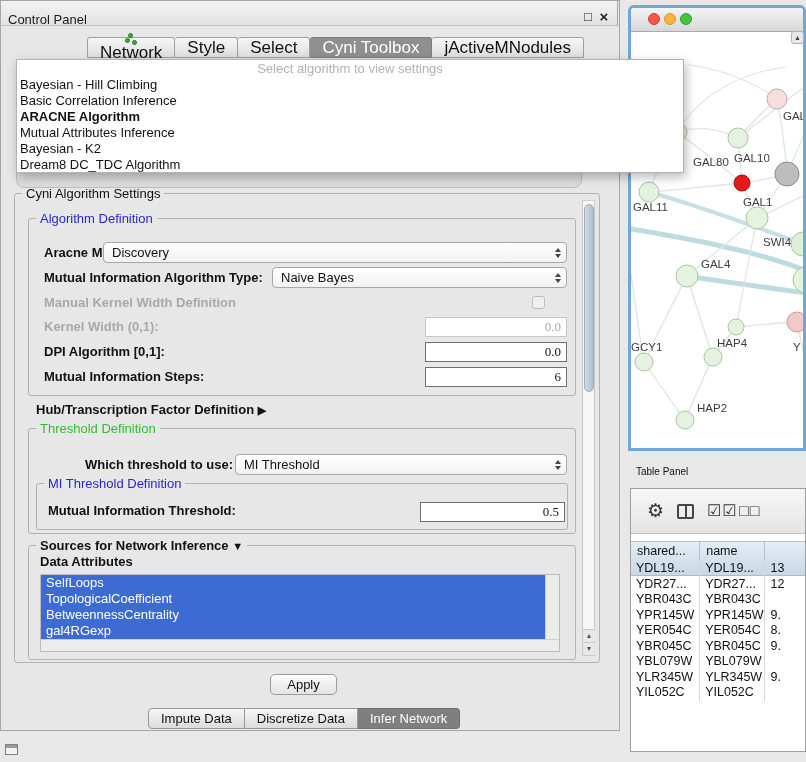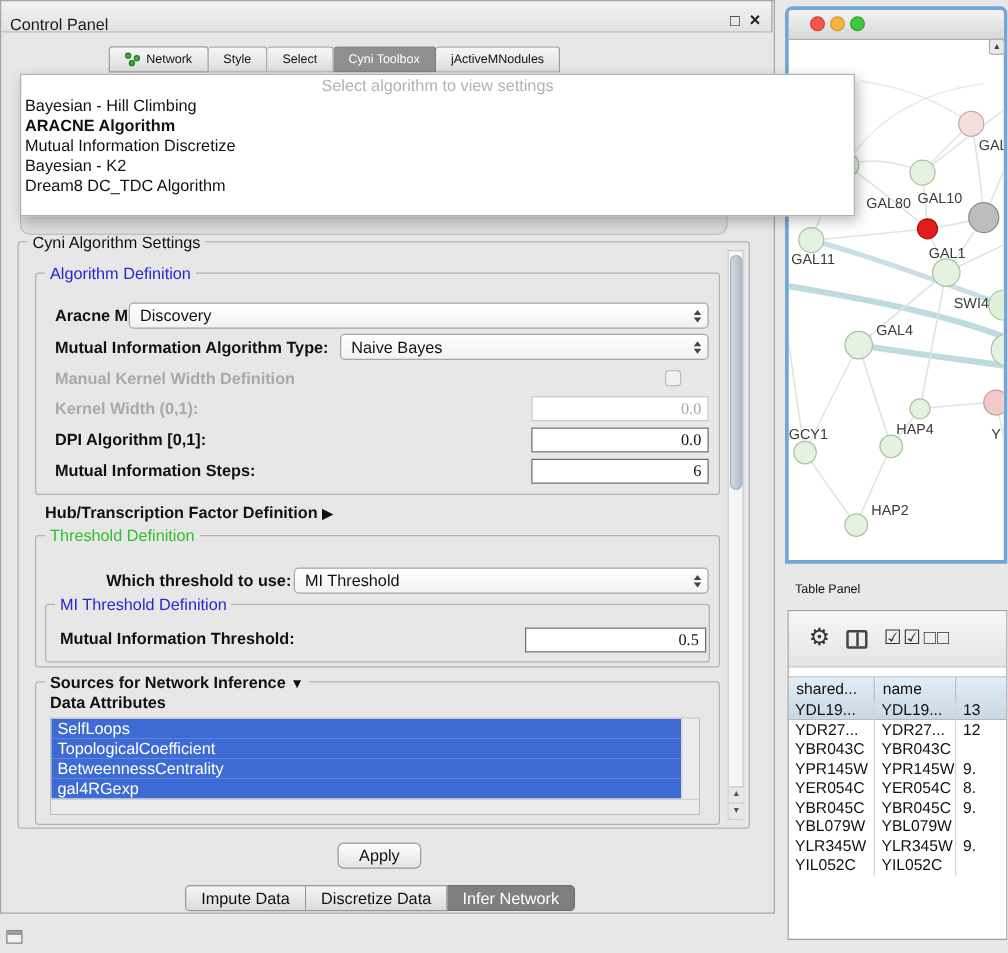--- a/index.html
+++ b/index.html
@@ -10,21 +10,21 @@
   }
   .abs{position:absolute;}
   
   .cp-window{left:0;top:6;width:618px;height:729px;background:#e7e7e7;border:1px solid #a6a6a6;}
   .cp-titlebar{left:0;top:6;width:618px;height:26px;background:linear-gradient(#f3f3f3,#e2e2e2);border:1px solid #a6a6a6;border-bottom:1px solid #bdbdbd;box-sizing:border-box;}
   .cp-title{left:8px;top:12px;font-size:13px;color:#1a1a1a;}
   .win-btn{top:10px;width:14px;height:14px;line-height:14px;text-align:center;color:#222;font-size:13px;cursor:default;}
   
   .tab-bar{left:87px;top:37px;height:21px;display:flex;}
   .tab{display:flex;align-items:center;gap:5px;padding:0 12px;border:1px solid #9f9f9f;border-left-width:0;
-       background:linear-gradient(#f6f6f6,#dedede);font-size:10px;color:#111;border-radius:3px 3px 0 0;}
+       background:linear-gradient(#f6f6f6,#dedede);font-size:17px;color:#111;border-radius:3px 3px 0 0;flex-direction:column;}
   .tab:first-child{border-left-width:1px;}
   .tab.active{background:#8f8f8f;color:#fff;border-color:#7c7c7c;}
   .net-icon{display:inline-block;width:12px;height:11px;position:relative;}
   .net-icon i{position:absolute;width:5px;height:5px;border-radius:50%;background:#3fae3f;border:1px solid #1d7a1d;box-sizing:border-box;}
   .net-icon i:nth-child(1){left:0;top:0;}
   .net-icon i:nth-child(2){right:0;top:2px;}
   .net-icon i:nth-child(3){left:3px;bottom:0;}
   
   .popup{left:16px;top:59px;width:668px;height:114px;background:#fff;border:1px solid #b3b3b3;
          box-shadow:2px 4px 10px rgba(0,0,0,.28);z-index:20;padding-top:1px;box-sizing:border-box;}
@@ -127,22 +127,23 @@
       <span>jActiveMNodules</span>
     </div>
   </div>
 
 <div class="abs combo-remnant"></div>
 <div class="abs strip-remnant"></div>
 
 <div class="abs popup">
     <div class="pop-item placeholder">Select algorithm to view settings</div>
     <div class="pop-item">Bayesian - Hill Climbing</div>
+    <div class="pop-item">Basic Correlation Inference</div>
     <div class="pop-item sel">ARACNE Algorithm</div>
-    <div class="pop-item">Mutual Information Discretize</div>
+    <div class="pop-item">Mutual Attributes Inference</div>
     <div class="pop-item">Bayesian - K2</div>
     <div class="pop-item">Dream8 DC_TDC Algorithm</div>
   </div>
 
 <div class="abs group" style="left:14px;top:193px;width:584px;height:468px;"></div>
 <span class="legend" style="left:22px;top:186px;">Cyni Algorithm Settings</span>
 
 <div class="abs sb-v" style="left:582px;top:200px;width:13px;height:456px;">
   <div class="sb-thumb" style="top:3px;height:188px;"></div>
   <div class="sb-arrow" style="bottom:13px;">▲</div>

